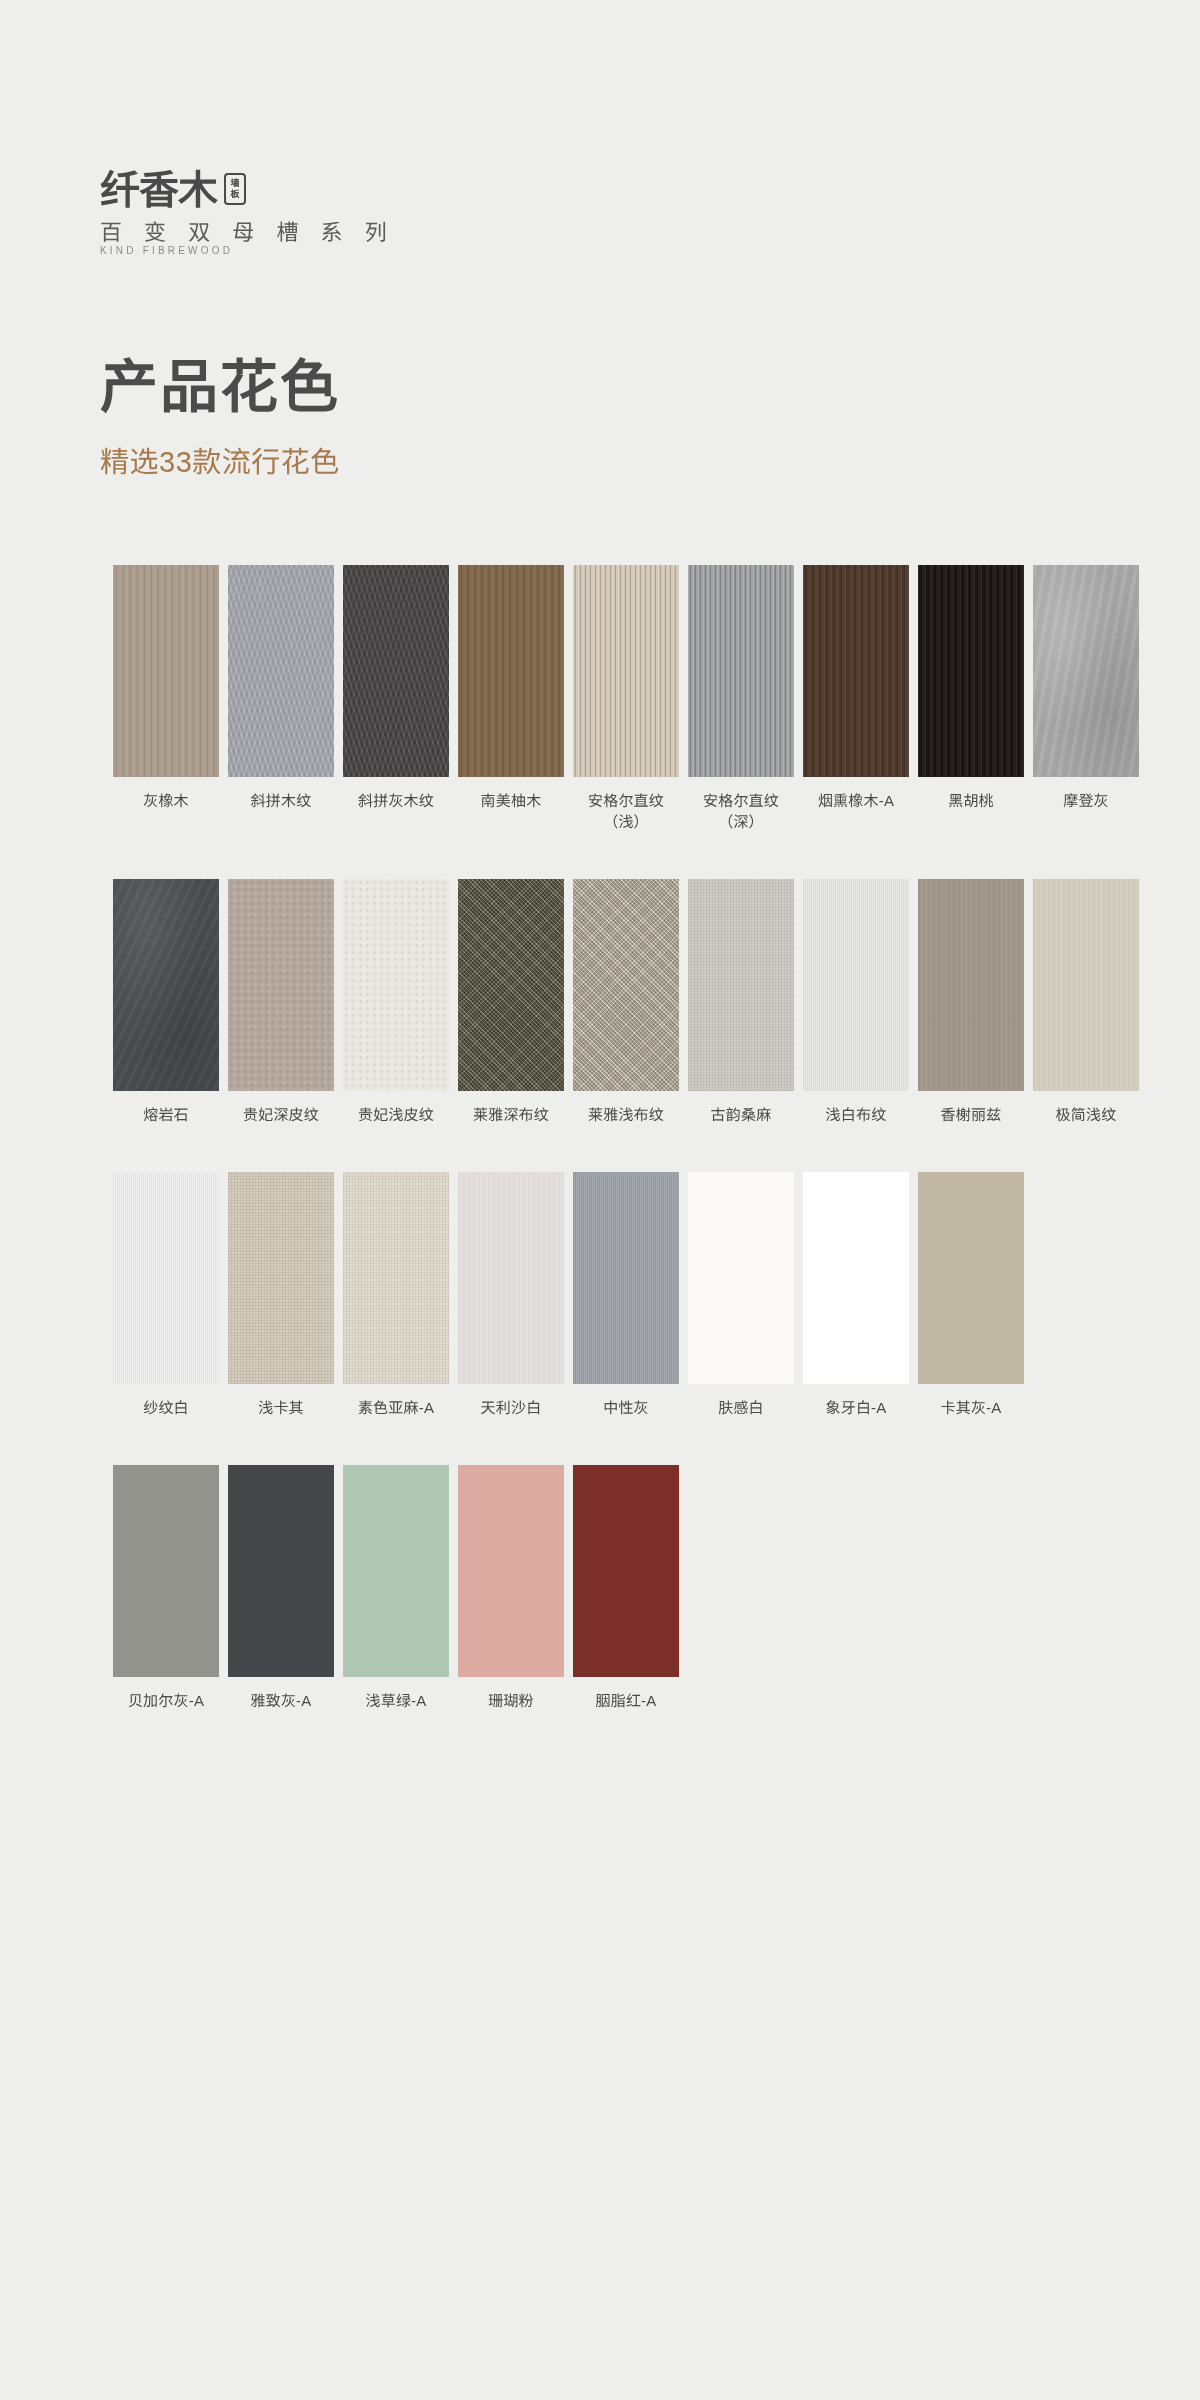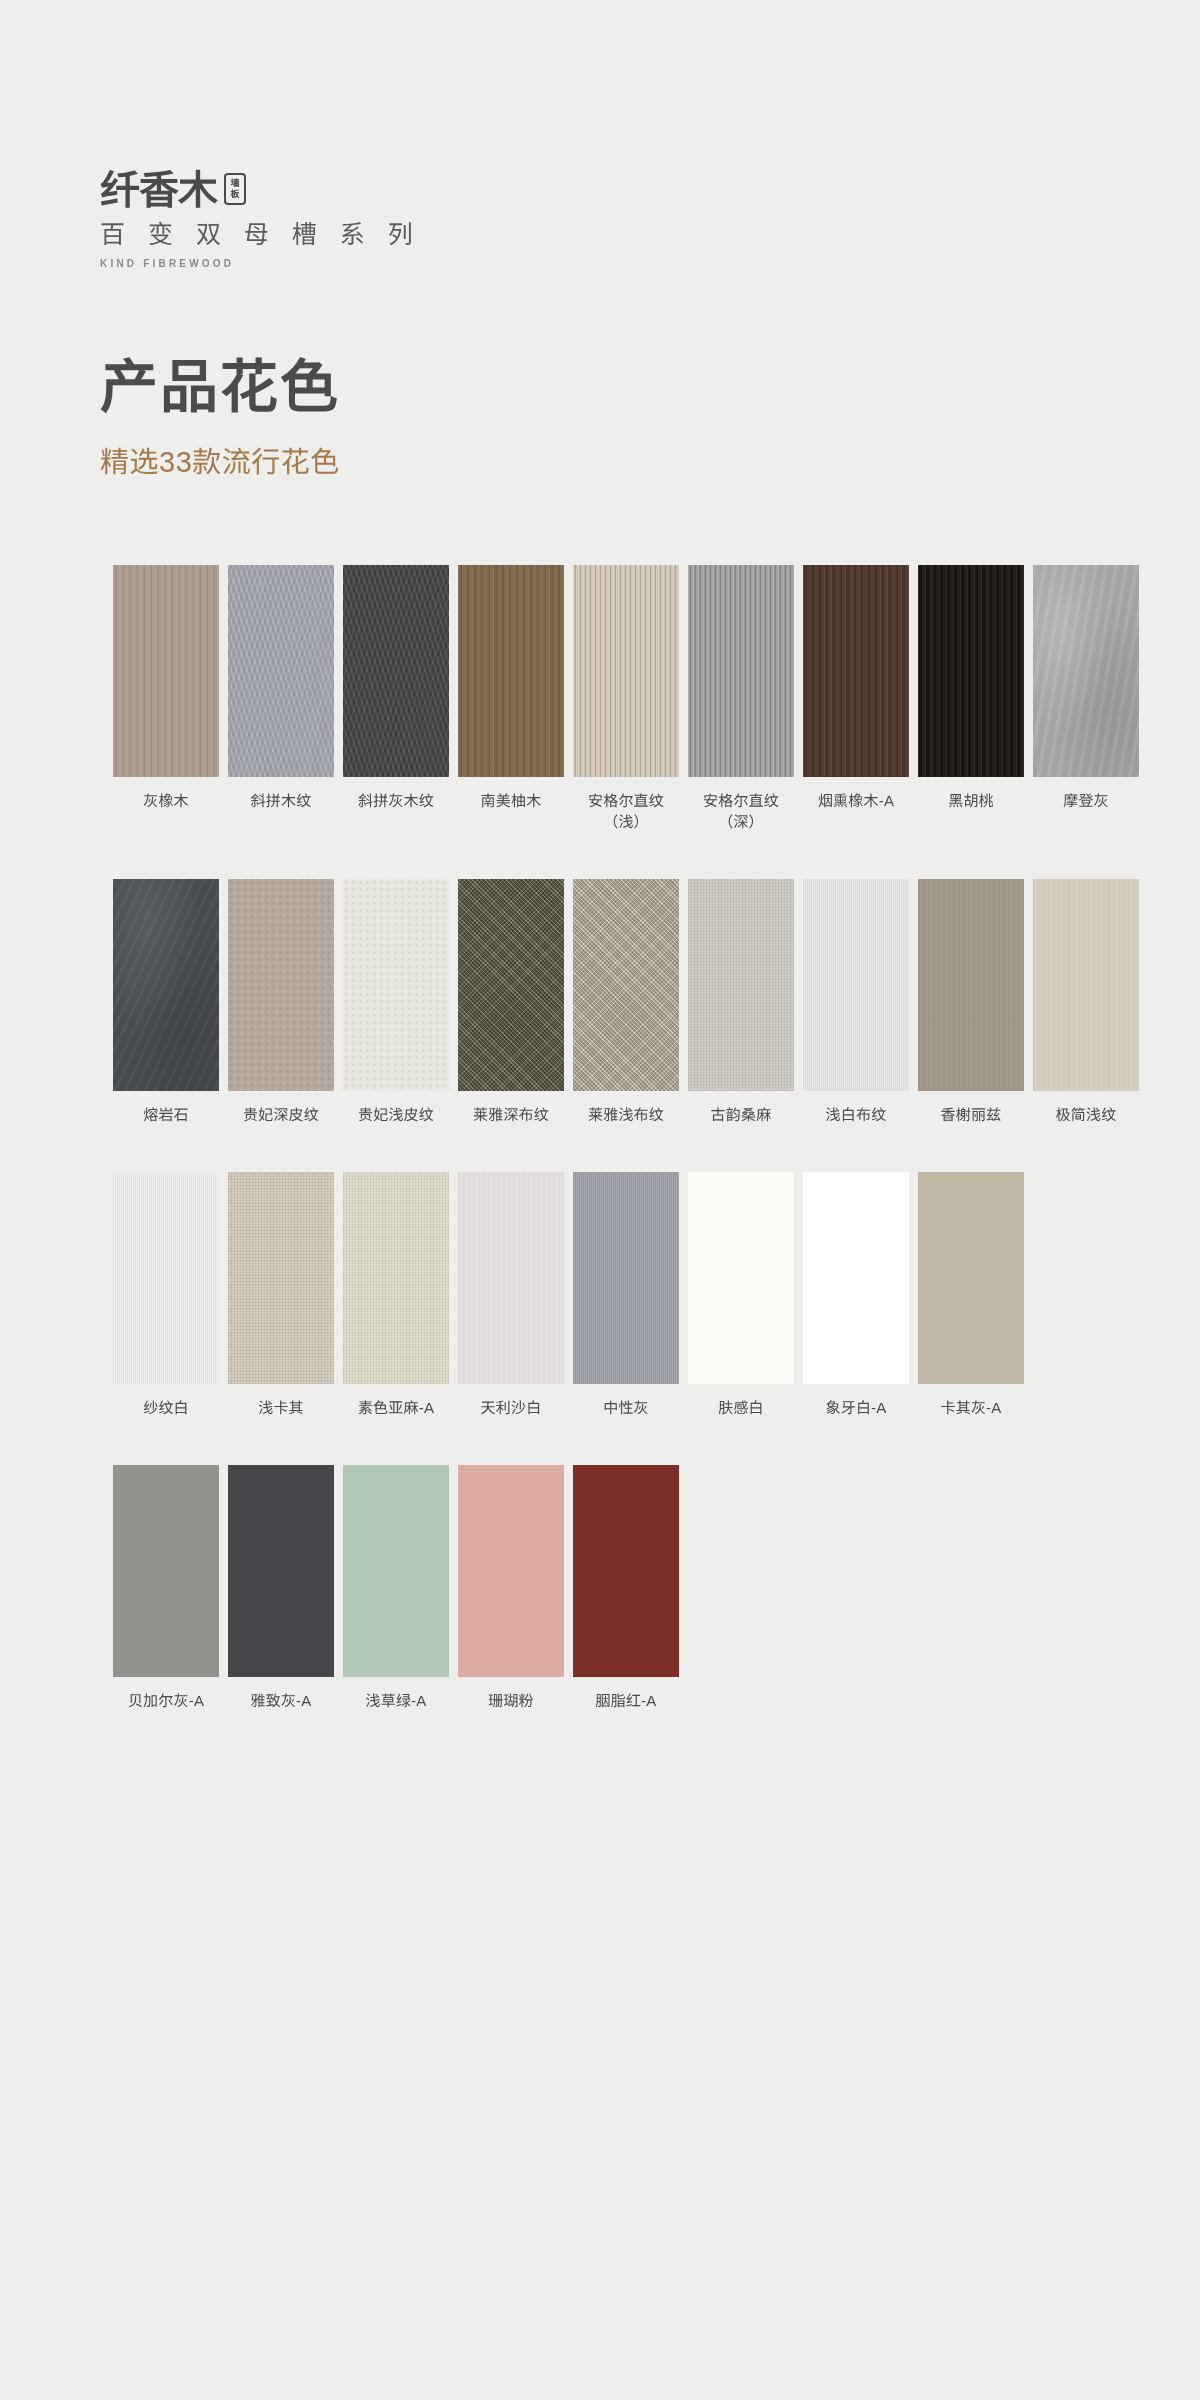--- a/index.html
+++ b/index.html
@@ -53,32 +53,31 @@
     font-size: 9px;
     line-height: 11px;
     font-weight: bold;
     color: #4a4a4a;
     margin-top: 3px;
     letter-spacing: 0;
   }
   .brand-badge span { display: block; }
   .brand-series {
     margin-top: 11px;
-    font-size: 25px;
+    font-size: 22px;
     letter-spacing: 8px;
     color: #5c5c5c;
     line-height: 1.1;
     font-weight: 400;
   }
   .brand-en {
-    margin-top: 9px;
     font-size: 10px;
     letter-spacing: 3.2px;
     color: #8b8b8b;
-    font-weight: 700;
+    font-weight: 400;
   }
 
   
   .head {
     position: absolute;
     left: 100px;
     top: 358px;
     width: 700px;
   }
   .head-title {

